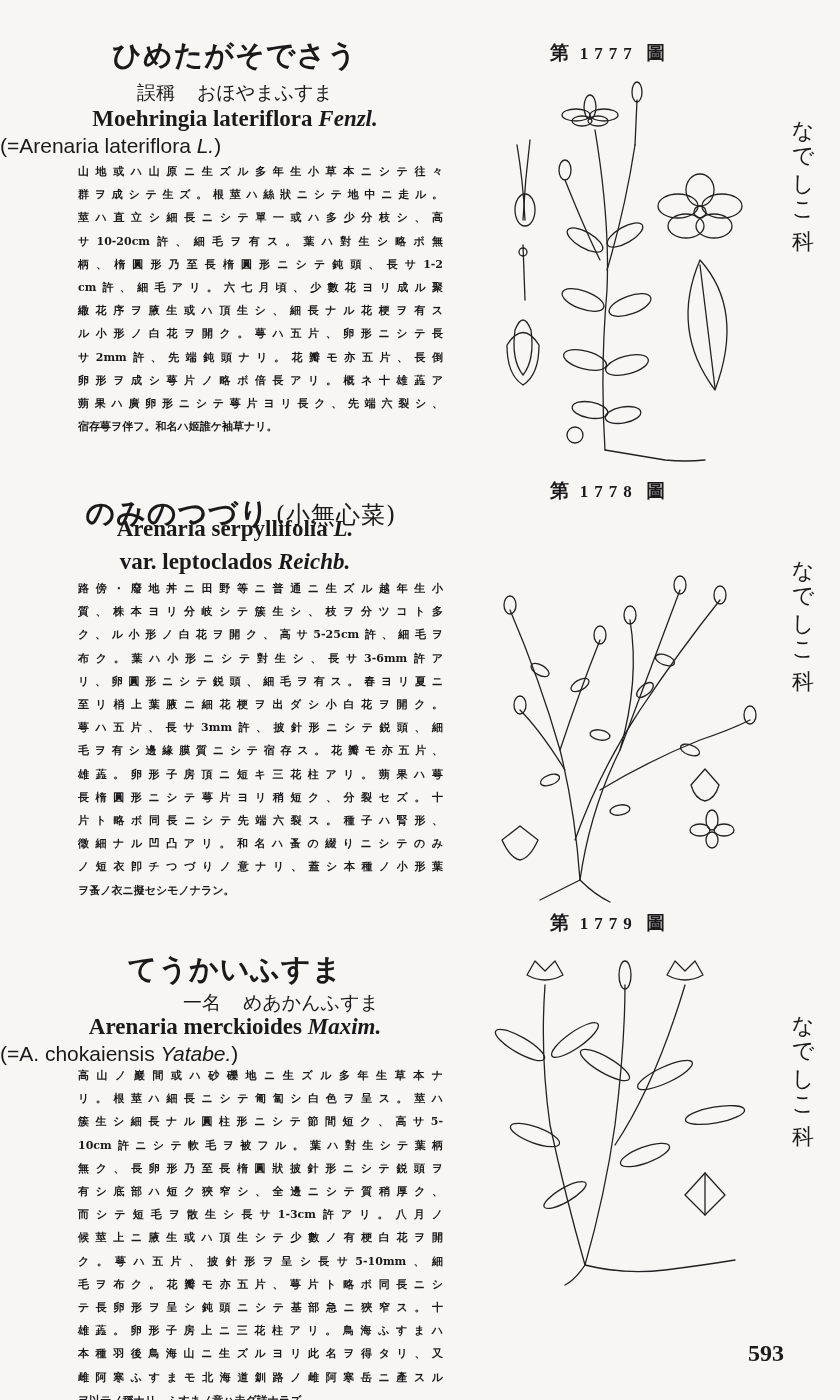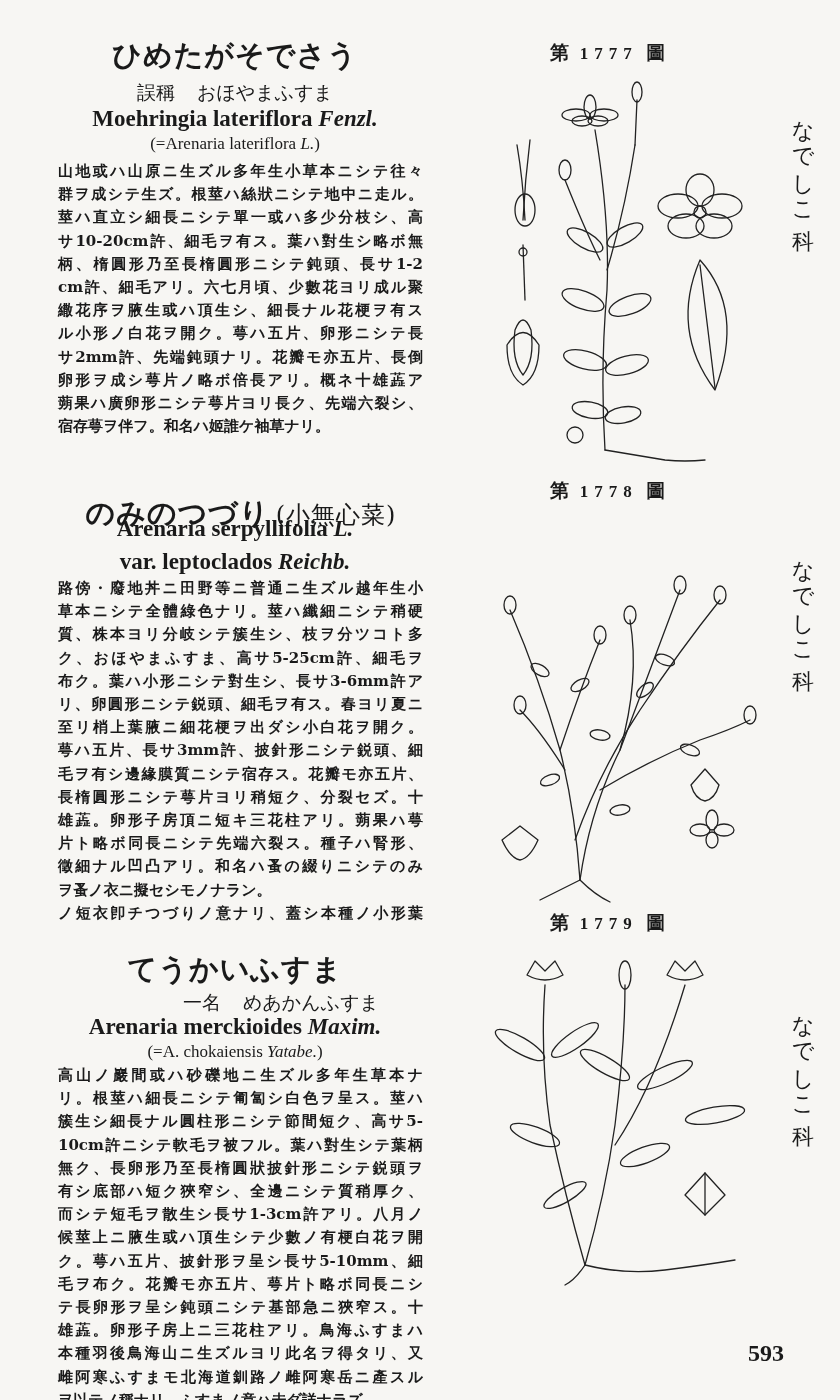--- a/index.html
+++ b/index.html
@@ -16,26 +16,26 @@
     position: absolute; left: 0; width: 470px; text-align: center;
     font-size: 19px;
   }
   .alias .gap { display: inline-block; width: 22px; }
   .sci {
     position: absolute; left: 0; width: 470px; text-align: center;
     font-family: "Liberation Serif", serif; font-size: 23px; font-weight: bold;
   }
   .sci i { font-style: italic; margin-top: 19px; }
   .syn {
-    position: absolute; left: 0; width: 470px; text-align: center;
-    font-family: Liberation Serif, serif; font-size: 17px;
+    position: absolute; left: 0; width: 470px; text-align: left;
+    font-family: Liberation Sans, sans-serif; font-size: 21px;
   }
   .body {
-    position: absolute; left: 58px; width: 365px;
-    font-size: 15px; line-height: 23.2px; font-weight: bold;
+    position: absolute; left: 78px; width: 365px;
+    font-size: 11px; line-height: 23.2px; font-weight: bold;
   }
   .body .line { white-space: nowrap; display: block; text-align: justify; text-align-last: justify; }
   .body .line.last { text-align-last: left; }
   .fig-label {
     position: absolute; font-size: 19px; font-weight: bold; letter-spacing: 2px;
   }
   .fig-label .num { font-family: "Liberation Serif", serif; font-size: 17px; letter-spacing: 6px; }
   .family {
     position: absolute; width: 28px; font-size: 22px;
     writing-mode: vertical-rl; text-orientation: upright; letter-spacing: 2px;
@@ -137,34 +137,33 @@
     <span>のみのつづり</span><span style="font-size:24px;font-weight:normal;margin-left:6px;">(小無心菜)</span>
   </div>
   <div class="sci" style="top:516px;">
     <span>Arenaria serpyllifolia</span> <i>L.</i>
   </div>
   <div class="sci" style="top:549px;">
     <span>var. leptoclados</span> <i>Reichb.</i>
   </div>
   <div class="body" style="top:577px;">
     <span class="line">路傍・廢地丼ニ田野等ニ普通ニ生ズル越年生小</span>
-    <span class="line">草本ニシテ全體綠色ナリ。莖ハ纖細ニシテ稍硬</span>
     <span class="line">質、株本ヨリ分岐シテ簇生シ、枝ヲ分ツコト多</span>
-    <span class="line">ク、おほやまふすま、高サ5-25cm許、細毛ヲ</span>
+    <span class="line">ク、ル小形ノ白花ヲ開ク、高サ5-25cm許、細毛ヲ</span>
     <span class="line">布ク。葉ハ小形ニシテ對生シ、長サ3-6mm許ア</span>
     <span class="line">リ、卵圓形ニシテ鋭頭、細毛ヲ有ス。春ヨリ夏ニ</span>
     <span class="line">至リ梢上葉腋ニ細花梗ヲ出ダシ小白花ヲ開ク。</span>
     <span class="line">萼ハ五片、長サ3mm許、披針形ニシテ鋭頭、細</span>
     <span class="line">毛ヲ有シ邊緣膜質ニシテ宿存ス。花瓣モ亦五片、</span>
+    <span class="line">雄蕋。卵形子房頂ニ短キ三花柱アリ。蒴果ハ萼</span>
     <span class="line">長楕圓形ニシテ萼片ヨリ稍短ク、分裂セズ。十</span>
-    <span class="line">雄蕋。卵形子房頂ニ短キ三花柱アリ。蒴果ハ萼</span>
     <span class="line">片ト略ボ同長ニシテ先端六裂ス。種子ハ腎形、</span>
     <span class="line">徵細ナル凹凸アリ。和名ハ蚤の綴りニシテのみ</span>
+    <span class="line">ノ短衣卽チつづりノ意ナリ、蓋シ本種ノ小形葉</span>
     <span class="line last">ヲ蚤ノ衣ニ擬セシモノナラン。</span>
-    <span class="line">ノ短衣卽チつづりノ意ナリ、蓋シ本種ノ小形葉</span>
   </div>
 </div>
 
 <div class="fig-label" style="left:550px; top:478px;">
   <span>第</span> <span class="num">1778</span> <span>圖</span>
 </div>
 <div class="family" style="left:790px; top:545px;">なでしこ科</div>
 
 <svg class="plate" style="left:480px; top:510px;" width="300" height="380">
   <path d="M100 370 Q95 300 80 240 Q60 170 30 100"></path>

